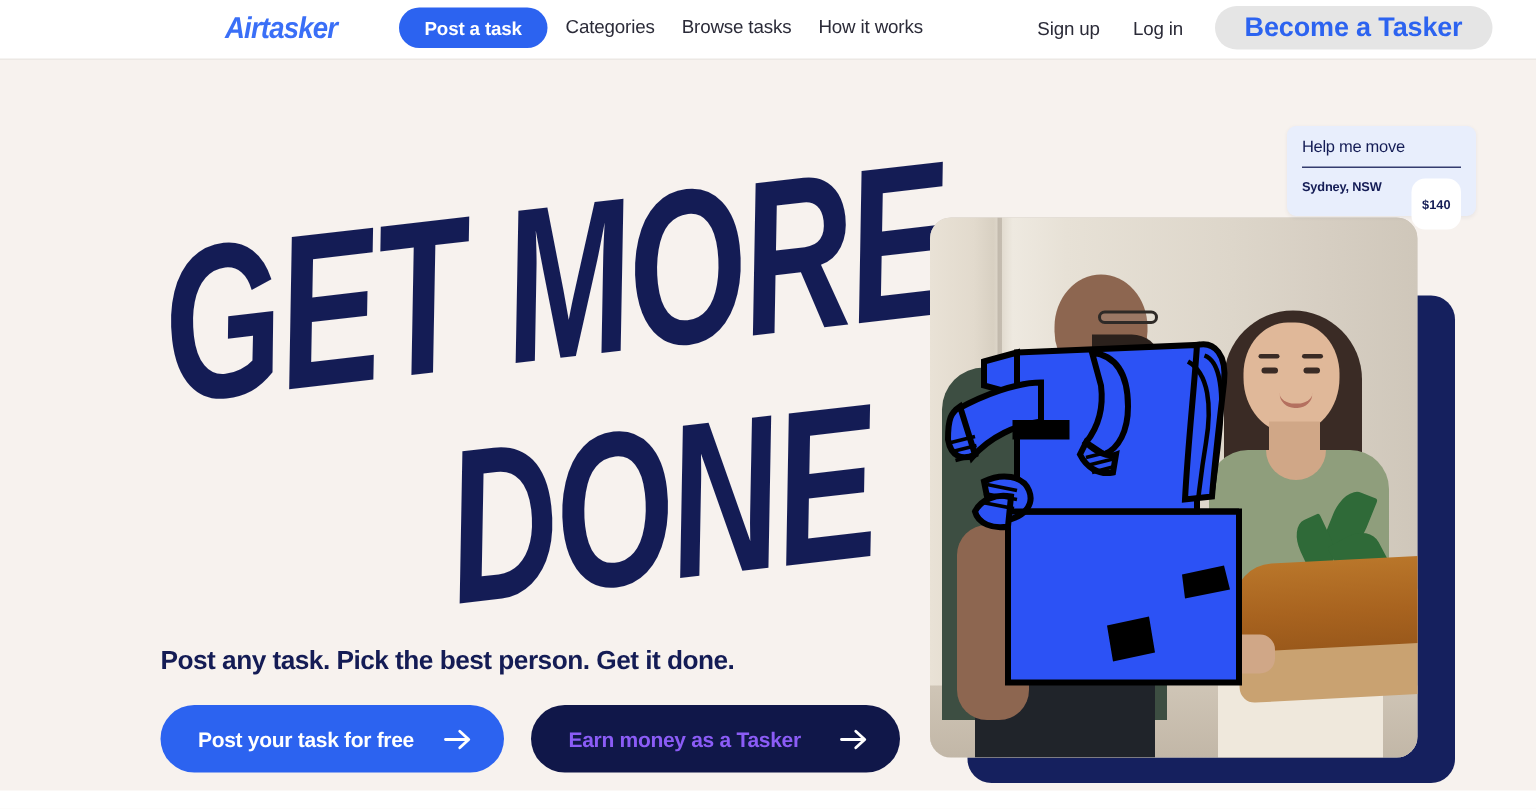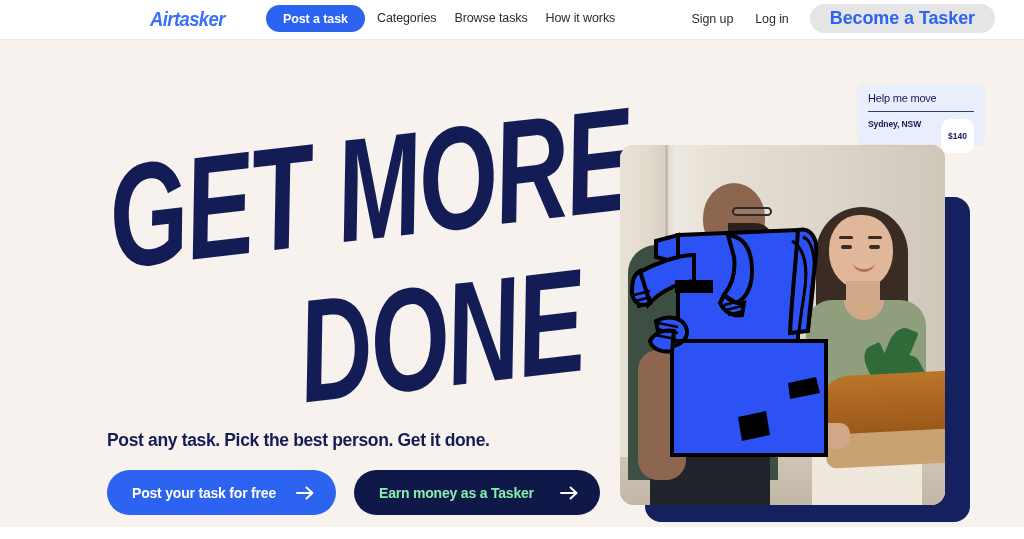--- a/index.html
+++ b/index.html
@@ -190,21 +190,21 @@
     gap: 26px;
     padding: 0 22px 0 25px;
     font-size: 14px;
     font-weight: 700;
     font-family: "Liberation Sans", sans-serif;
     cursor: pointer;
     letter-spacing: -0.2px;
     white-space: nowrap;
   }
   .cta-primary { background: #2c63f0; color: #ffffff; gap: 20px; }
-  .cta-secondary { background: #101749; color: #86efac; }
+  .cta-secondary { background: #101749; color: #8b5cf6; }
   .cta .arrow { display: flex; align-items: center; }
 
   
   .hero-visual {
     position: absolute;
     left: 620px;
     top: 65px;
     width: 360px;
     height: 420px;
   }

